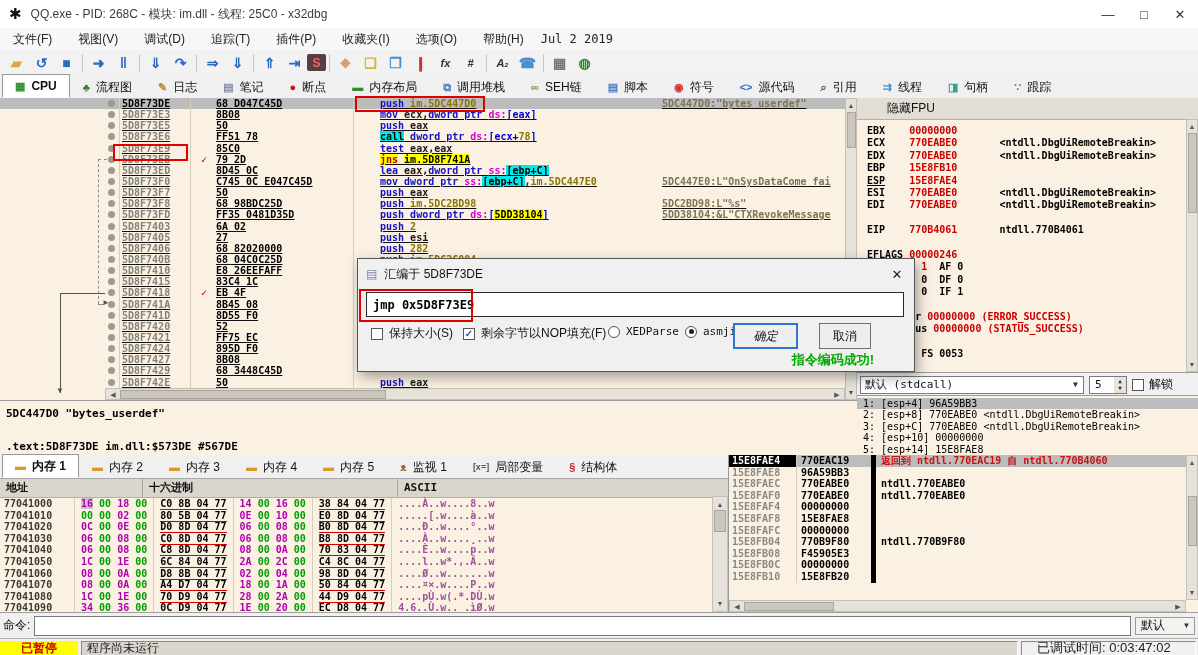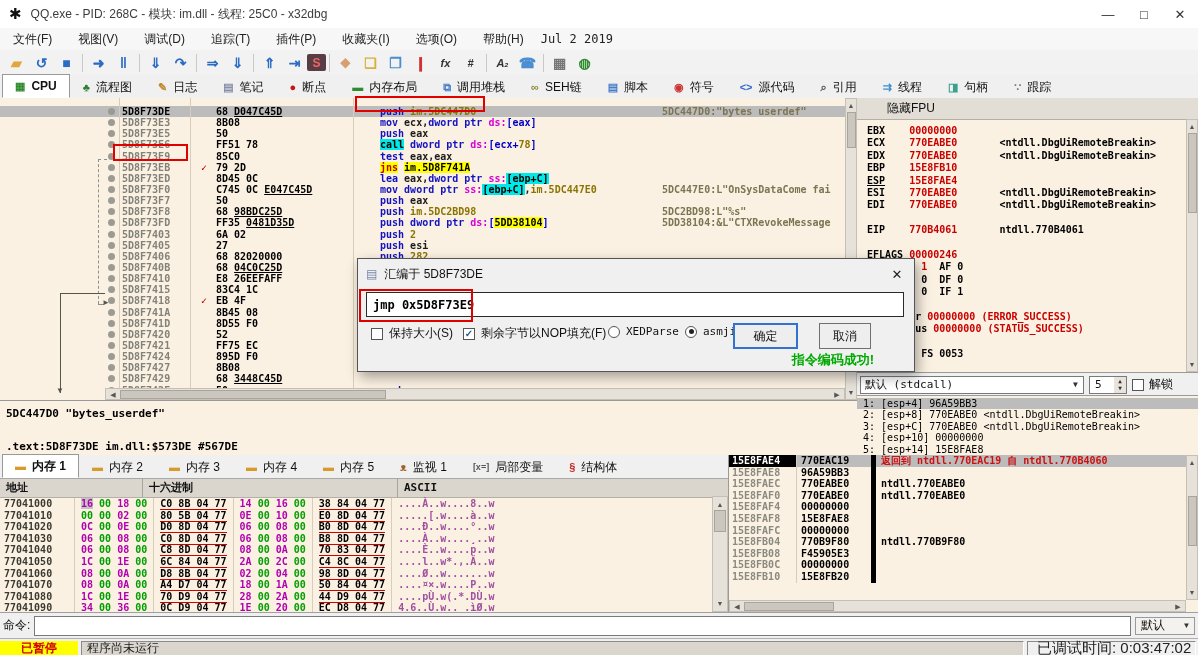--- a/index.html
+++ b/index.html
@@ -26,21 +26,21 @@
   .tbi.seh{width:19px;height:17px;background:#5a3d44;color:#ee6666;border-radius:2px;font-size:12px;font-style:normal;}
   #tabbar{left:0;top:75px;width:1198px;height:23px;background:#f0f0f0;border-bottom:1px solid #a8a8a8;
           display:flex;align-items:flex-end;padding-left:2px;}
   .tab{height:22px;display:flex;align-items:center;padding:0 12px;font-size:12px;gap:6px;color:#111;
        border:1px solid transparent;border-bottom:none;}
   .tab.sel{background:#ffffff;border:1px solid #999;border-bottom:1px solid #fff;font-weight:bold;}
   .tabico{font-size:11px;font-weight:bold;}
 
   
   #disasm{left:0;top:98px;width:857px;height:302px;background:#fbf1e2;border-right:1px solid #9a9a9a;overflow:hidden;}
-  #disasm-rows{position:absolute;left:0;top:8px;width:845px;}
+  #disasm-rows{position:absolute;left:0;top:0;width:845px;text-decoration:underline;}
   .drow{display:flex;width:845px;height:11.15px;line-height:11.15px;font-family:"DejaVu Sans Mono",monospace;
         font-size:10px;font-weight:bold;white-space:pre;}
   .drow.sel{background:#bcbcbc;}
   .dgut{width:122px;flex:none;position:relative;}
   .dot{position:absolute;right:7px;top:2px;width:7px;height:7px;border-radius:50%;background:#9b9b93;}
   .daddr{width:72px;flex:none;color:#82827a;}
   .drow.sel .daddr{color:#000;}
   .dbytes{width:164px;flex:none;color:#000;position:relative;padding-left:22px;}
   .jmark{position:absolute;left:7px;color:#c00000;}
   .dinstr{width:282px;flex:none;color:#1c1c1c;}
@@ -126,37 +126,37 @@
   #cmdlabel{font-size:12px;}
   #cmdinput{flex:1;height:18px;background:#fff;border:1px solid #7a7a7a;}
   #cmddd{width:60px;height:18px;background:#f4f2ee;border:1px solid #9a9a9a;display:flex;align-items:center;
          font-size:12px;padding-left:5px;box-sizing:border-box;}
   #statusbar{left:0;top:638px;width:1198px;height:20px;background:#f0f0f0;border-top:1px solid #b0b0b0;
              display:flex;align-items:center;font-size:12px;box-sizing:border-box;}
   #paused{width:78px;height:15px;background:#ffff00;color:#d00000;font-weight:bold;text-align:center;line-height:15px;flex:none;}
   #statusmsg{flex:1;height:13px;margin:0 3px;background:#dad6ce;border:1px solid;border-color:#8a8a8a #fff #fff #8a8a8a;
              line-height:12px;padding-left:5px;color:#222;}
   #statustime{width:158px;height:13px;margin-right:2px;border:1px solid;border-color:#8a8a8a #fff #fff #8a8a8a;
-              line-height:12px;padding-left:9px;color:#222;font-size:15px;flex:none;}
+              line-height:12px;padding-left:15px;color:#222;font-size:13px;flex:none;}
 
   
   #dialog{left:357px;top:258px;width:556px;height:112px;background:#f0f0f0;border:1px solid #555;
           box-shadow:3px 5px 12px rgba(0,0,0,0.35);z-index:10;}
   #dlgtitle{height:30px;display:flex;align-items:center;padding-left:8px;gap:7px;font-size:12px;color:#111;}
   #dlgclose{margin-left:auto;width:34px;text-align:center;font-size:13px;color:#222;}
   #dlginput{position:absolute;left:8px;top:33px;width:538px;height:25px;background:#fff;border:1px solid #2a2a2a;
             box-sizing:border-box;display:flex;align-items:center;padding-left:6px;
             font-family:"DejaVu Sans Mono",monospace;font-size:12px;font-weight:bold;color:#000;}
   .dlgctl{position:absolute;top:66px;display:flex;align-items:center;gap:6px;font-size:12px;}
   .radio{width:12px;height:12px;border:1px solid #555;border-radius:50%;background:#fff;display:flex;
          align-items:center;justify-content:center;box-sizing:border-box;}
   .radio .dotc{width:5px;height:5px;border-radius:50%;background:#222;}
   .dlgbtn{position:absolute;top:64px;height:26px;background:#eeeeee;display:flex;align-items:center;
           justify-content:center;font-size:12px;box-sizing:border-box;}
-  #okbtn{left:375px;width:65px;border:2px solid #2f74d0;}
+  #okbtn{left:375px;width:65px;border:2px solid #2f74d0;font-style:italic;}
   #cancelbtn{left:461px;width:52px;border:1px solid #707070;}
   #dlgstatus{position:absolute;right:40px;top:92px;color:#00aa00;font-weight:bold;font-size:13px;}
 
   .redbox{position:absolute;border:2px solid #e00000;z-index:30;pointer-events:none;box-sizing:border-box;}
 </style>
 </head>
 <body>
 
 <div id="titlebar" class="abs">
   <span class="bug">✱</span>

